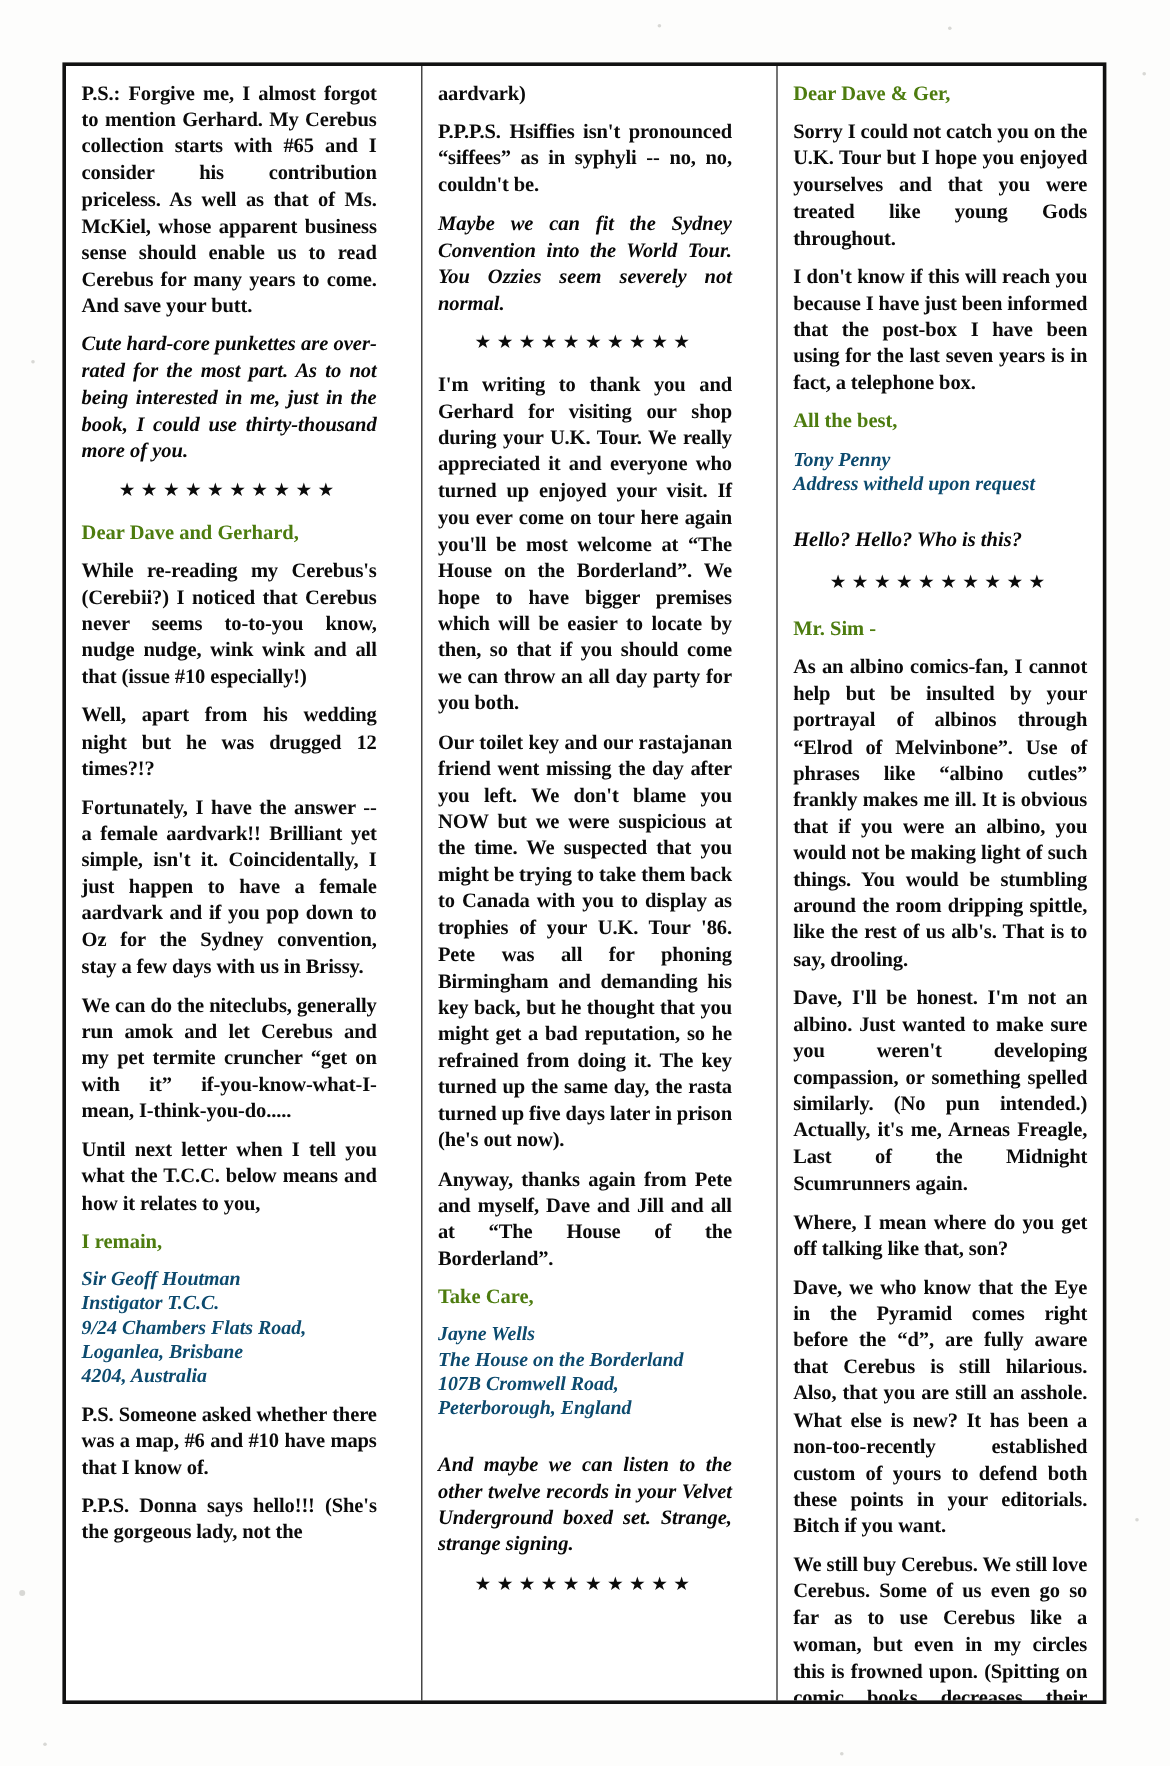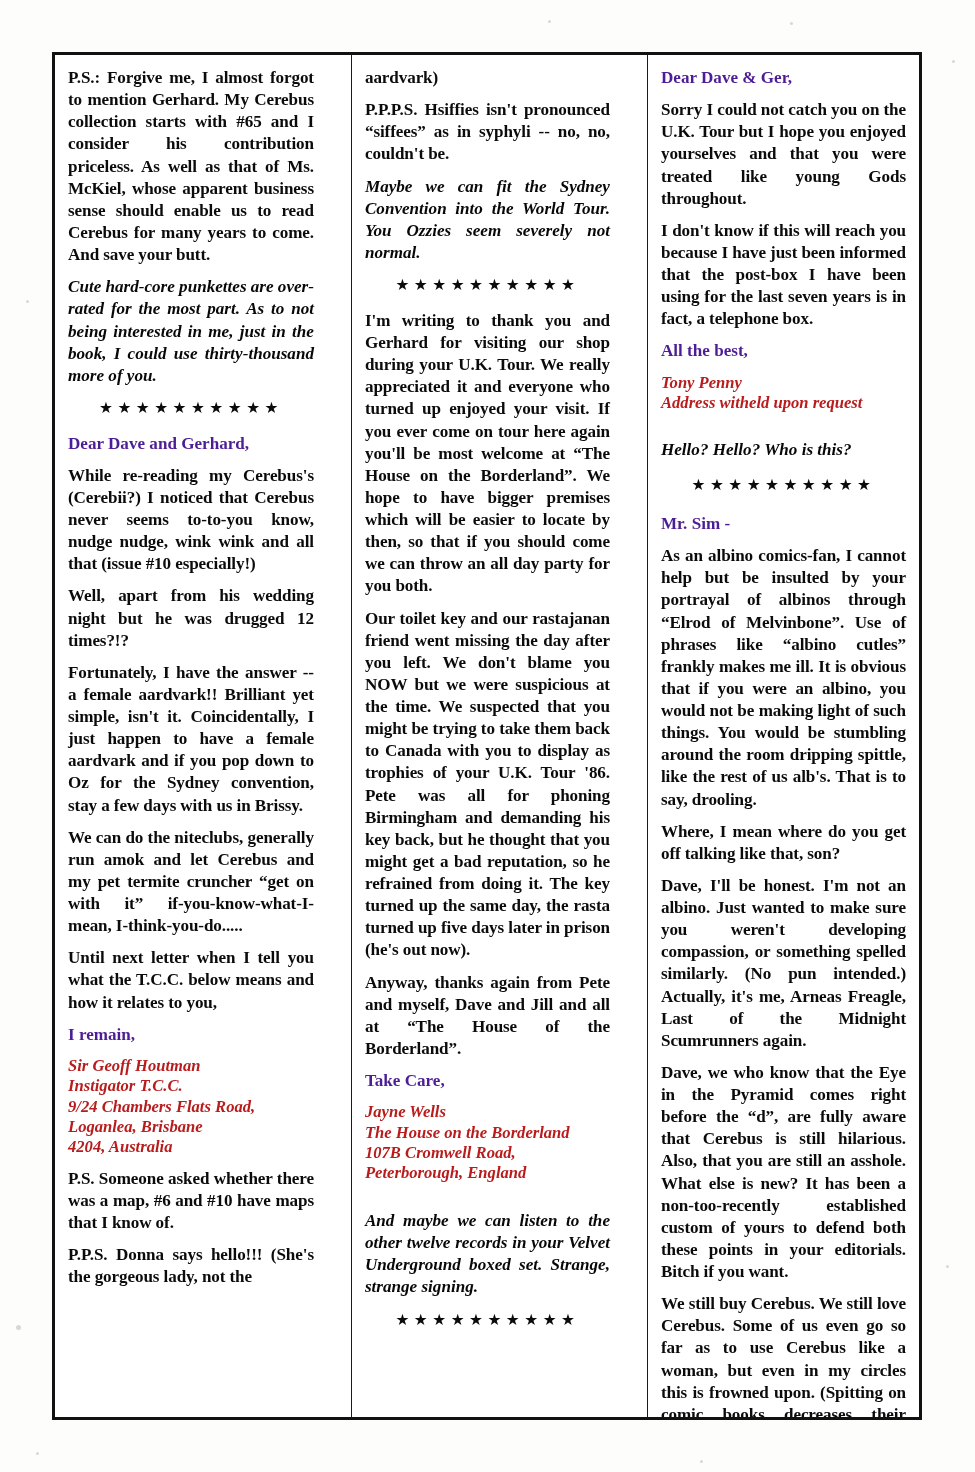--- a/index.html
+++ b/index.html
@@ -60,29 +60,29 @@
     text-justify: inter-word;
     color: #0b0b0b;
     font-weight: 700;
     letter-spacing: -0.1px;
     -webkit-font-smoothing: none;
   }
   p.salut {
     margin: 0 0 10px 0;
     font-size: 17.1px;
     line-height: 1.295;
-    color: #4c1d95;
+    color: #4d7c0f;
     font-weight: 700;
     text-align: left;
   }
   p.sig {
     margin: 0 0 10px 0;
     font-size: 16.6px;
     line-height: 1.23;
-    color: #b91c1c;
+    color: #0c4a6e;
     font-style: italic;
     font-weight: 600;
     text-align: left;
   }
   p.resp {
     margin: 10px 0 10px 0;
     font-size: 17.1px;
     line-height: 1.3;
     color: #080808;
     font-style: italic;
@@ -206,19 +206,19 @@
 
     <p class="resp">
       <span>Hello? Hello? Who </span><span class="reg">is</span><span> this?</span>
     </p>
 
     <div class="stars wide">★★★★★★★★★★</div>
 
     <p class="salut">Mr. Sim -</p>
 
     <p class="body">As an albino comics-fan, I cannot help but be insulted by your portrayal of albinos through “Elrod of Melvinbone”. Use of phrases like “albino cutles” frankly makes me ill. It is obvious that if you were an albino, you would not be making light of such things. You would be stumbling around the room dripping spittle, like the rest of us alb's. That is to say, drooling.</p>
+    <p class="body">Dave, I'll be honest. I'm not an albino. Just wanted to make sure you weren't developing compassion, or something spelled similarly. (No pun intended.) Actually, it's me, Arneas Freagle, Last of the Midnight Scumrunners again.</p>
     <p class="body">Where, I mean where do you get off talking like that, son?</p>
-    <p class="body">Dave, I'll be honest. I'm not an albino. Just wanted to make sure you weren't developing compassion, or something spelled similarly. (No pun intended.) Actually, it's me, Arneas Freagle, Last of the Midnight Scumrunners again.</p>
     <p class="body">Dave, we who know that the Eye in the Pyramid comes right before the “d”, are fully aware that Cerebus is still hilarious. Also, that you are still an asshole. What else is new? It has been a non-too-recently established custom of yours to defend both these points in your editorials. Bitch if you want.</p>
     <p class="body">We still buy Cerebus. We still love Cerebus. Some of us even go so far as to use Cerebus like a woman, but even in my circles this is frowned upon. (Spitting on comic books decreases their resale value). Dave, there are thousands of us. Rest assured.</p>
   </div>
 
 </div>
 
 </body></html>

